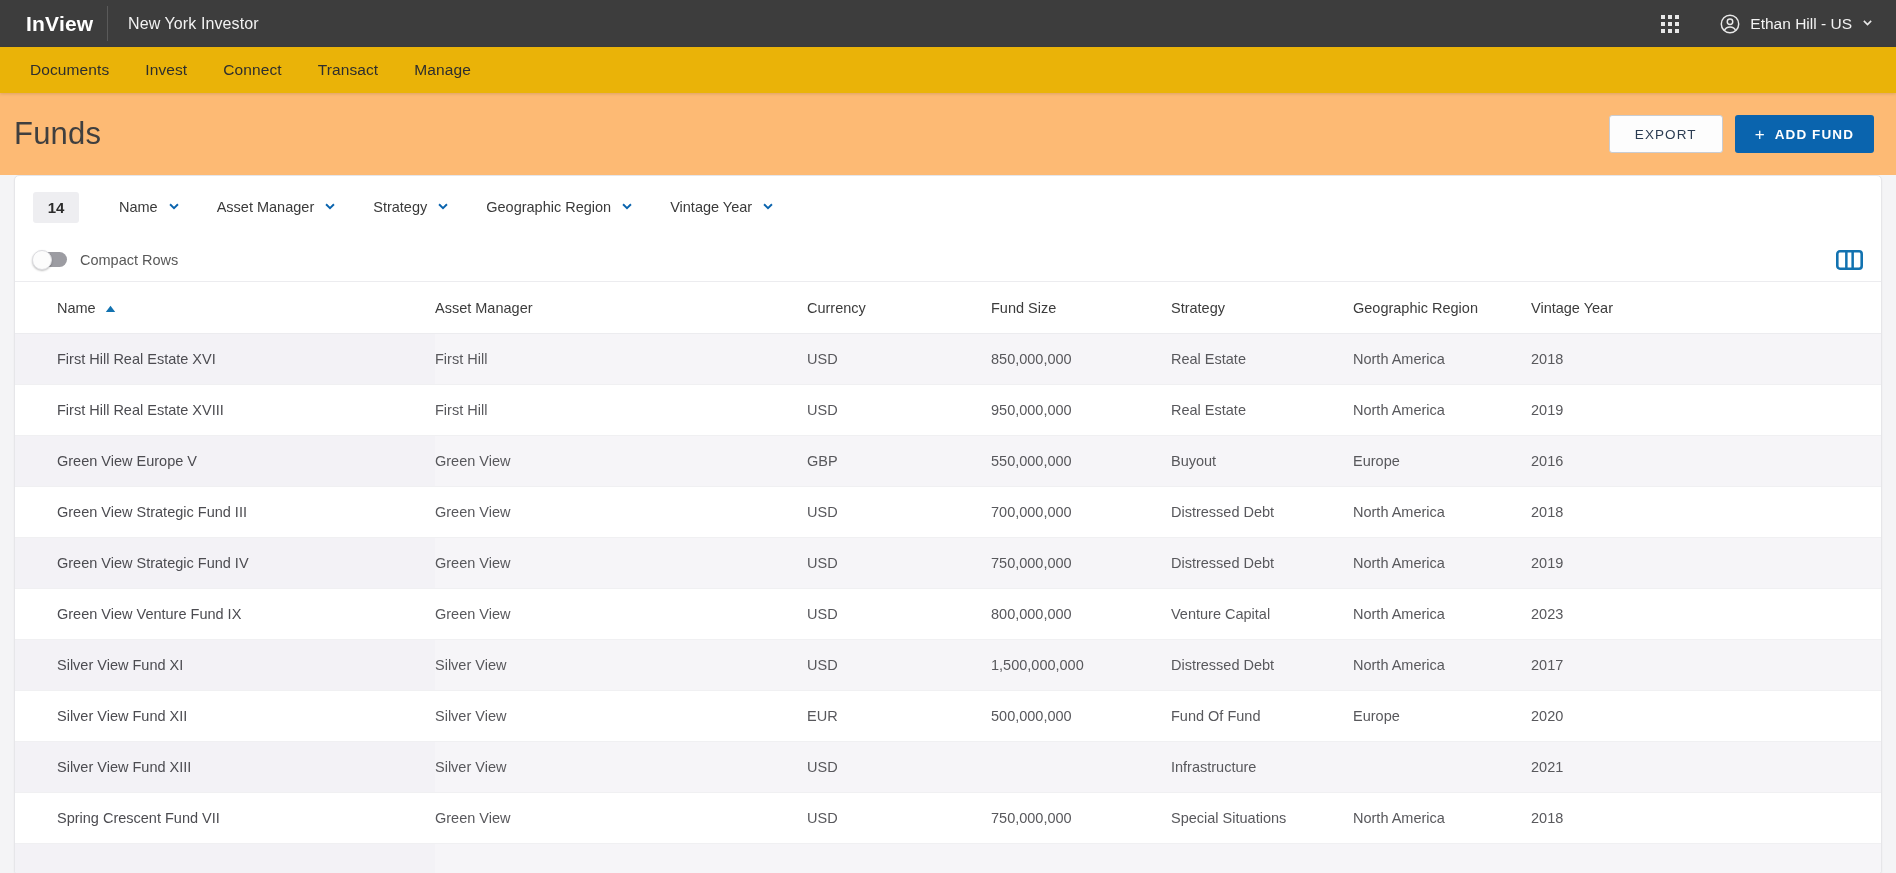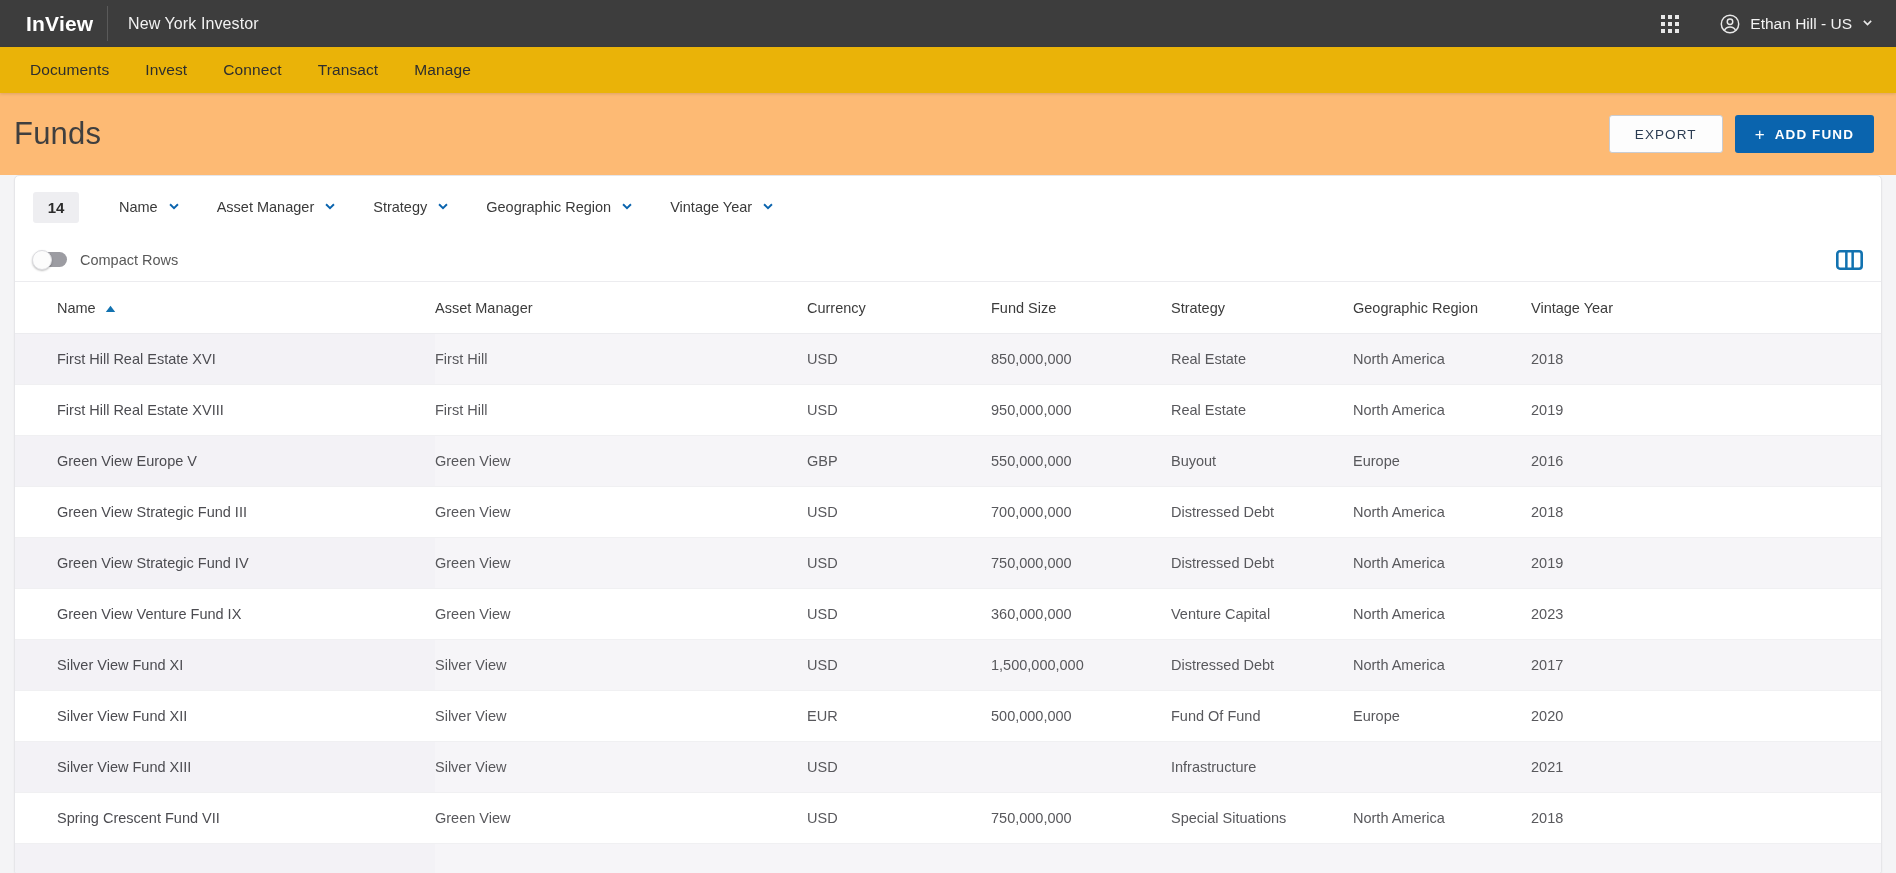--- a/index.html
+++ b/index.html
@@ -424,21 +424,21 @@
           <td class="c-currency">USD</td>
           <td class="c-size">750,000,000</td>
           <td class="c-strategy">Distressed Debt</td>
           <td class="c-region">North America</td>
           <td class="c-vintage">2019</td>
         </tr>
         <tr class="">
           <td class="c-name col-name">Green View Venture Fund IX</td>
           <td class="c-manager">Green View</td>
           <td class="c-currency">USD</td>
-          <td class="c-size">360,000,000</td>
+          <td class="c-size">800,000,000</td>
           <td class="c-strategy">Venture Capital</td>
           <td class="c-region">North America</td>
           <td class="c-vintage">2023</td>
         </tr>
         <tr class="odd">
           <td class="c-name col-name">Silver View Fund XI</td>
           <td class="c-manager">Silver View</td>
           <td class="c-currency">USD</td>
           <td class="c-size">1,500,000,000</td>
           <td class="c-strategy">Distressed Debt</td>

